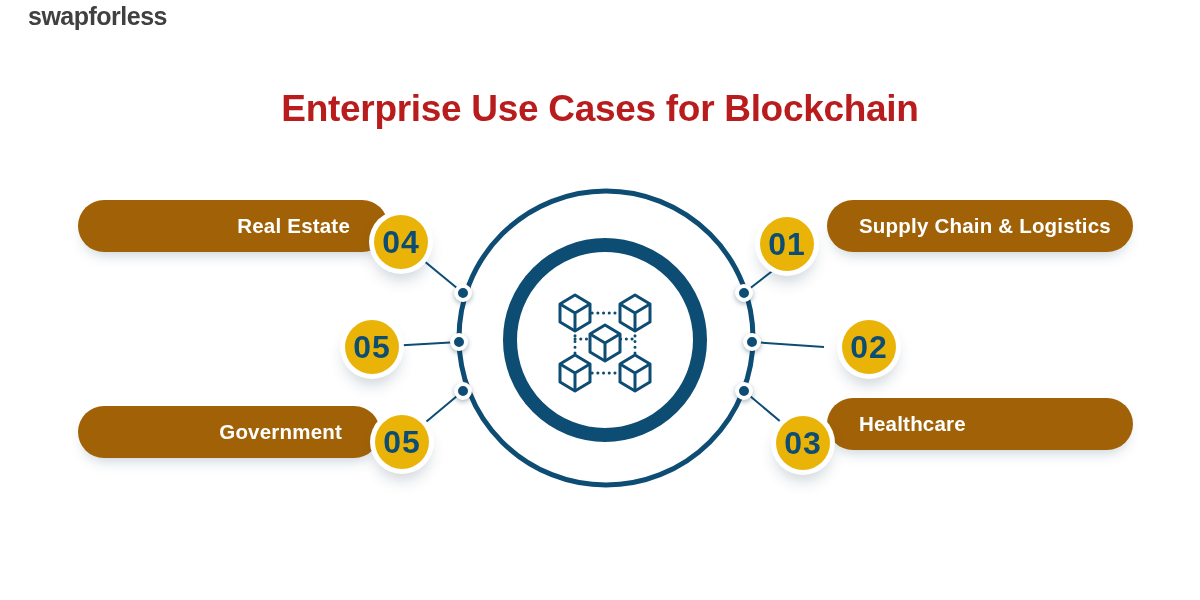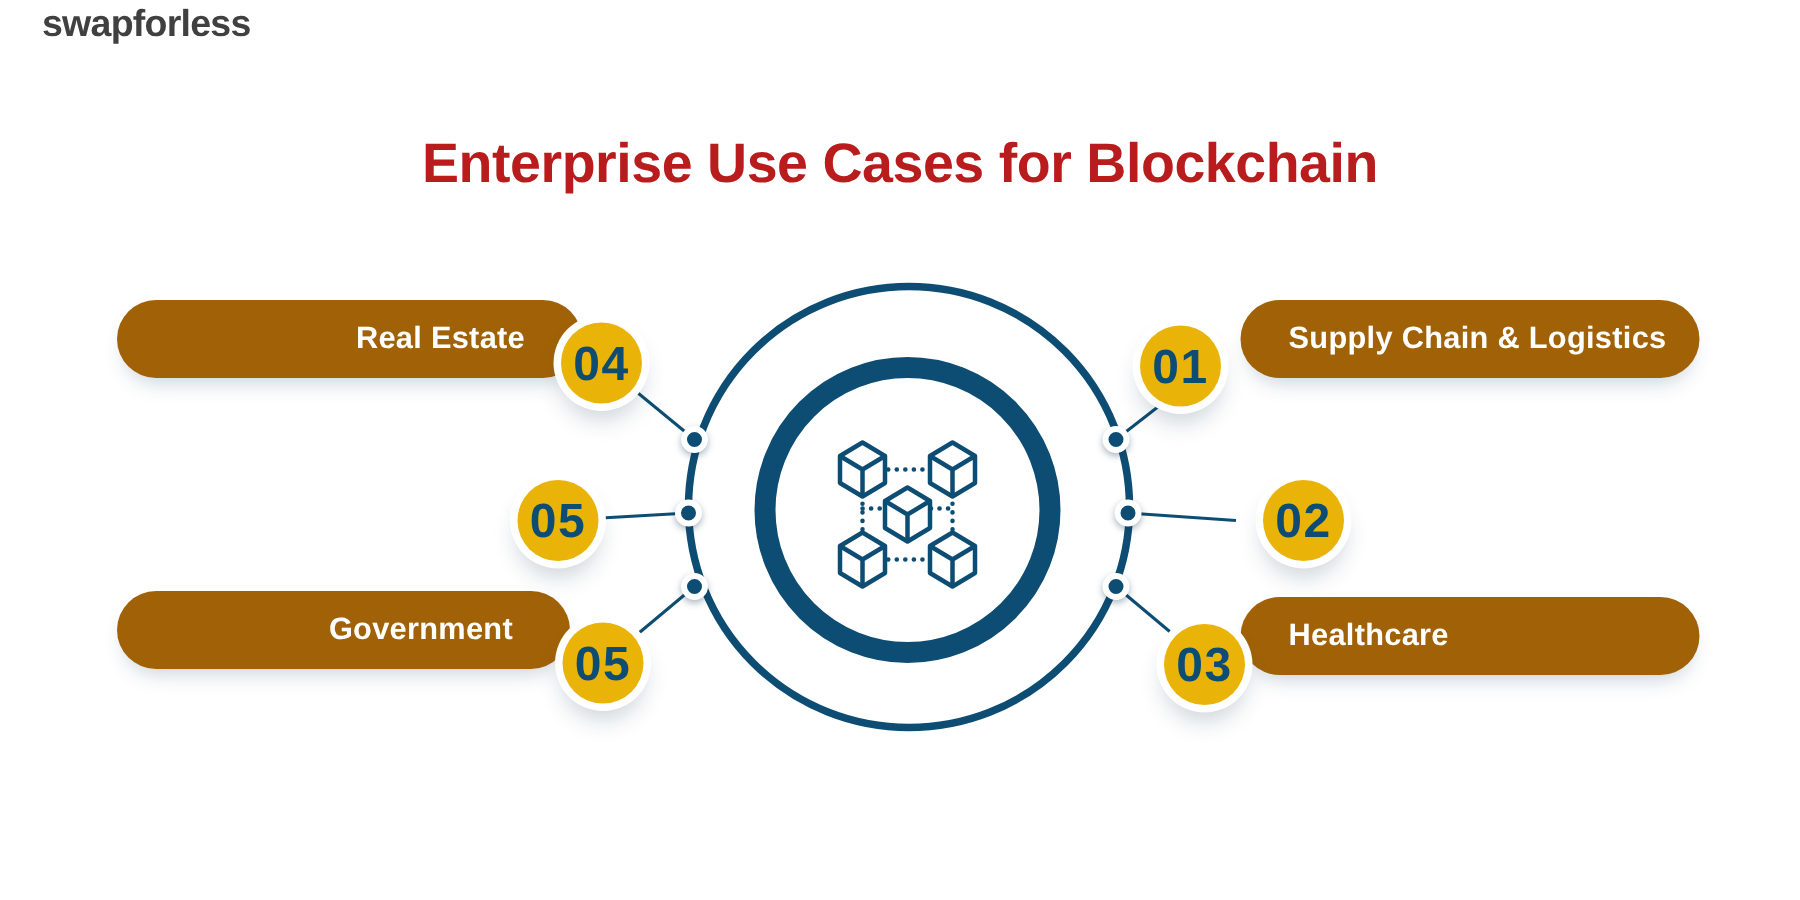--- a/index.html
+++ b/index.html
@@ -23,21 +23,21 @@
     position:absolute; height:52px; border-radius:36px;
     background:#a16207; color:#FFFFFF; z-index:1;
     display:flex; align-items:center; box-sizing:border-box;
     font-size:20.5px; font-weight:700; letter-spacing:0.2px;
     box-shadow:0 8px 14px -6px rgba(13,60,92,0.25);
   }
   .pill.left  { justify-content:flex-end;  padding-right:38px; }
   .pill.right { justify-content:flex-start; padding-left:32px; }
   .pill-04 { left:78px;  top:200px; width:310px; }
   .pill-05 { left:55px;  top:305px; width:303px; }
-  .pill-06 { left:78px;  top:394px; width:302px; }
+  .pill-06 { left:78px;  top:406px; width:302px; }
   .pill-01 { left:827px; top:200px; width:306px; }
   .pill-02 { left:842px; top:305px; width:306px; }
   .pill-03 { left:827px; top:398px; width:306px; }
   .numcircle {
     position:absolute; width:54px; height:54px; border-radius:50%;
     background:#eab308; color:#0E4D73; z-index:3;
     display:flex; align-items:center; justify-content:center;
     font-size:32px; font-weight:700; letter-spacing:1px;
     box-shadow:0 0 0 5px #FFFFFF, 0 10px 16px rgba(10,45,75,0.22);
   }

